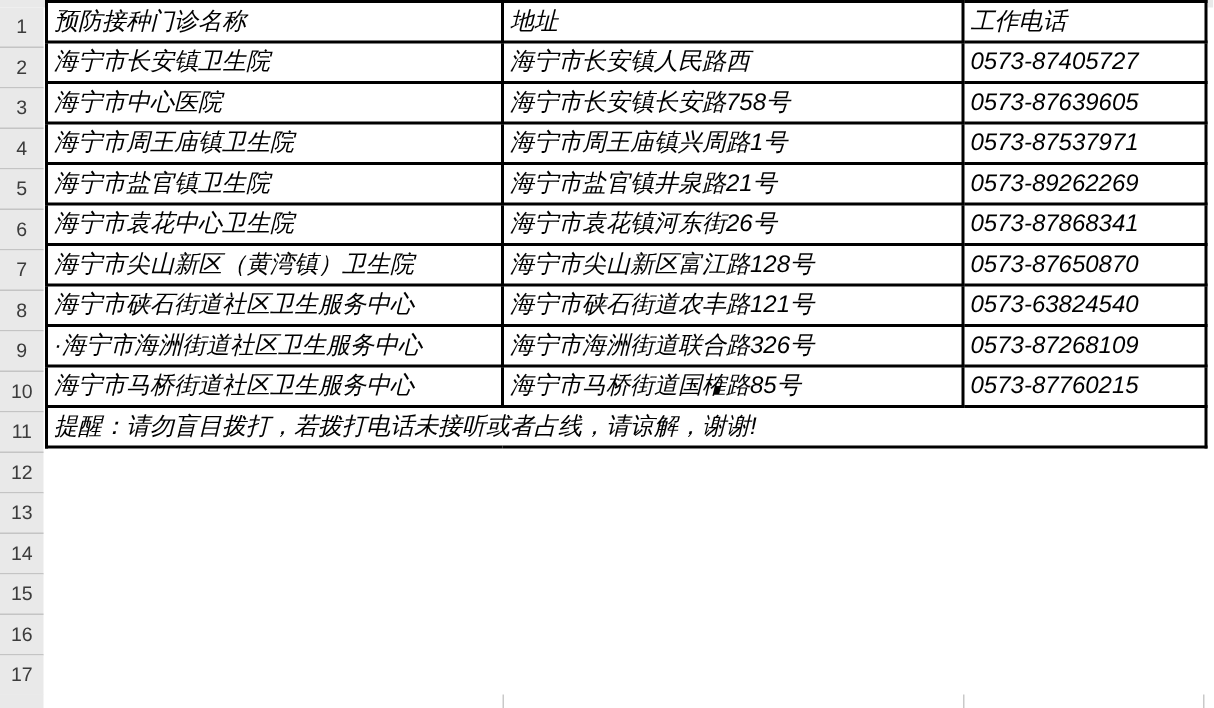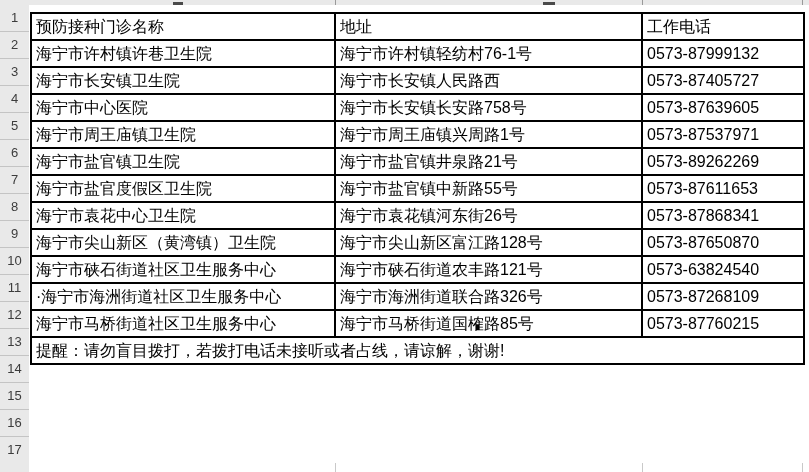--- a/index.html
+++ b/index.html
@@ -34,25 +34,26 @@
     height:27px;
     background:var(--row-header-bg);
     border-bottom:1px solid var(--row-header-sep);
     color:#3c3c3c;
     font-size:13px;
     line-height:26px;
     text-align:center;
   }
   
   #grid-table{
-    position:absolute;left:30px;top:12px;
+    position:absolute;left:30px;top:0;
     width:773px;
     border-collapse:collapse;
     table-layout:fixed;
     background:var(--cell-bg);
+    font-style:italic;
   }
   #grid-table td{
     border:2px solid var(--border-color);
     height:25px;
     font-size:16px;
     line-height:25px;
     color:var(--text-color);
     padding:0 2px 0 4px;
     white-space:nowrap;
     overflow:hidden;
@@ -112,48 +113,38 @@
     </colgroup>
     <tbody>
       <tr>
         <td>预防接种门诊名称</td>
         <td>地址</td>
         <td>工作电话</td>
       </tr>
     </tbody>
     <tbody id="clinic-rows">
         <tr>
-          <td>海宁市许村镇许巷卫生院</td>
-          <td>海宁市许村镇轻纺村76-1号</td>
-          <td>0573-87999132</td>
-        </tr>
-        <tr>
           <td>海宁市长安镇卫生院</td>
           <td>海宁市长安镇人民路西</td>
           <td>0573-87405727</td>
         </tr>
         <tr>
           <td>海宁市中心医院</td>
           <td>海宁市长安镇长安路758号</td>
           <td>0573-87639605</td>
         </tr>
         <tr>
           <td>海宁市周王庙镇卫生院</td>
           <td>海宁市周王庙镇兴周路1号</td>
           <td>0573-87537971</td>
         </tr>
         <tr>
           <td>海宁市盐官镇卫生院</td>
           <td>海宁市盐官镇井泉路21号</td>
           <td>0573-89262269</td>
-        </tr>
-        <tr>
-          <td>海宁市盐官度假区卫生院</td>
-          <td>海宁市盐官镇中新路55号</td>
-          <td>0573-87611653</td>
         </tr>
         <tr>
           <td>海宁市袁花中心卫生院</td>
           <td>海宁市袁花镇河东街26号</td>
           <td>0573-87868341</td>
         </tr>
         <tr>
           <td>海宁市尖山新区（黄湾镇）卫生院</td>
           <td>海宁市尖山新区富江路128号</td>
           <td>0573-87650870</td>

